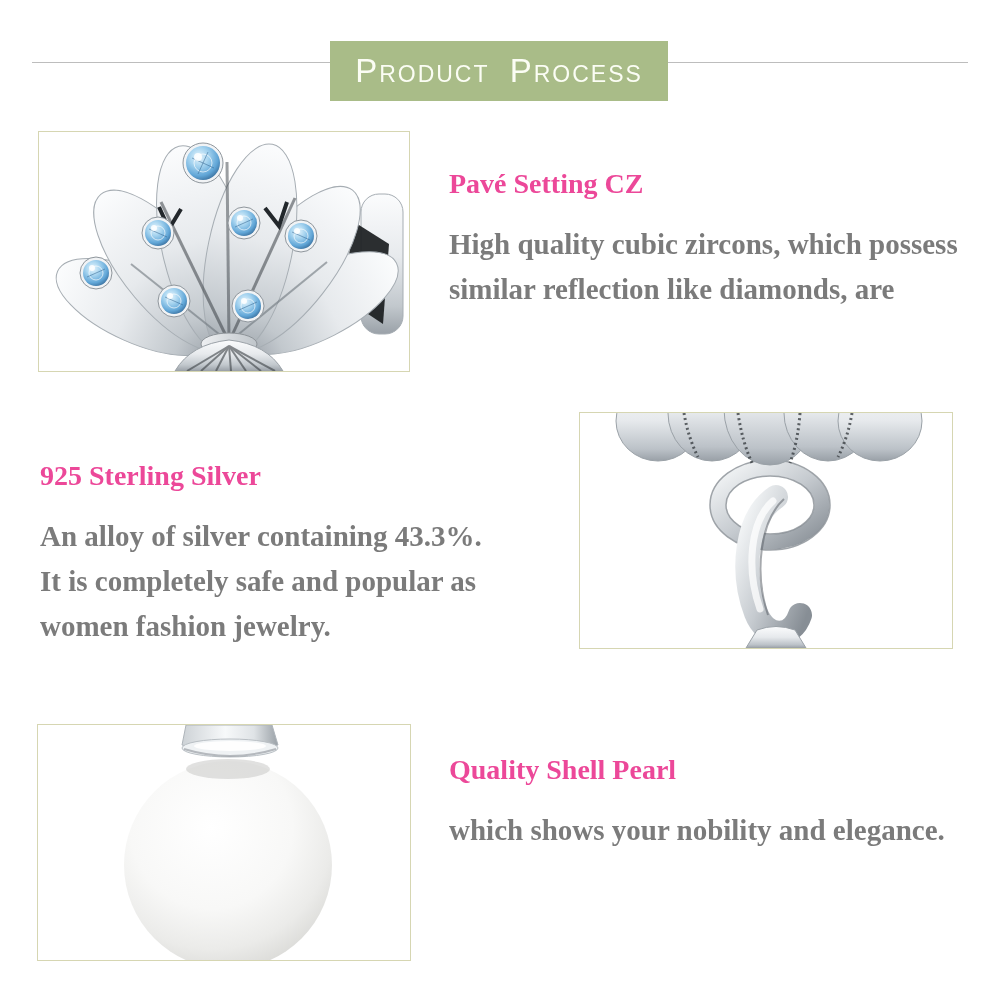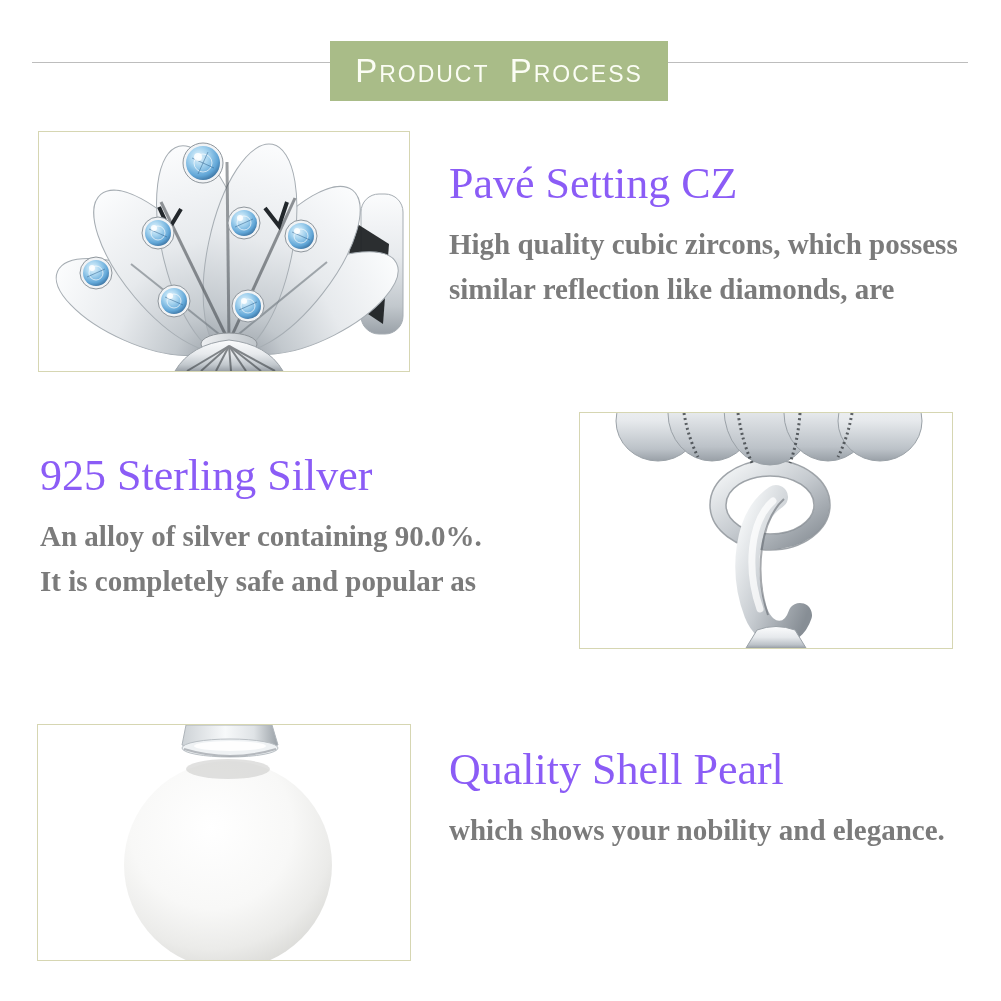--- a/index.html
+++ b/index.html
@@ -21,22 +21,22 @@
   #img1 { left:38px;  top:131px; width:370px; height:239px; }
   #img2 { left:579px; top:412px; width:372px; height:235px; }
   #img3 { left:37px;  top:724px; width:372px; height:235px; }
   .img-frame svg { display:block; }
 
   
   .text-block { position:absolute; }
   #text1 { left:449px; top:160px; }
   #text2 { left:40px;  top:452px; }
   #text3 { left:449px; top:746px; }
-  .heading { font-family:"Liberation Serif","DejaVu Serif",serif; font-weight:400;
-             font-size:44px; line-height:48px; color:#8b5cf6; margin:0 0 14px 0; }
+  .heading { font-family:"Liberation Serif","DejaVu Serif",serif; font-weight:700;
+             font-size:28px; line-height:48px; color:#ec4899; margin:0 0 14px 0; }
   .body-line { font-family:"Liberation Serif","DejaVu Serif",serif;
                font-size:29px; line-height:45px; color:#7b7b7b; white-space:nowrap;font-weight:bold; }
 </style>
 </head>
 <body>
 
 <div class="header-line"></div>
 <div class="header-box">
   <span class="header-title">Product Process</span>
 </div>
@@ -152,22 +152,23 @@
 </div>
 
 <div class="text-block" id="text1">
   <h2 class="heading">Pavé Setting CZ</h2>
   <div class="body-line">High quality cubic zircons, which possess</div>
   <div class="body-line">similar reflection like diamonds, are</div>
 </div>
 
 <div class="text-block" id="text2">
   <h2 class="heading">925 Sterling Silver</h2>
-  <div class="body-line">An alloy of silver containing 90.0%.</div>
+  <div class="body-line">An alloy of silver containing 43.3%.</div>
   <div class="body-line">It is completely safe and popular as</div>
+  <div class="body-line">women fashion jewelry.</div>
 </div>
 
 <div class="img-frame" id="img2">
   <svg width="372" height="235" viewBox="0 0 372 235">
     <defs>
       <linearGradient id="g2-silv" x1="0" y1="0" x2="0" y2="1">
         <stop offset="0" stop-color="#fbfcfd"></stop>
           <stop offset="0.5" stop-color="#e6e9ec"></stop>
         <stop offset="0.85" stop-color="#bcc2c8"></stop>
           <stop offset="1" stop-color="#99a0a7"></stop>

